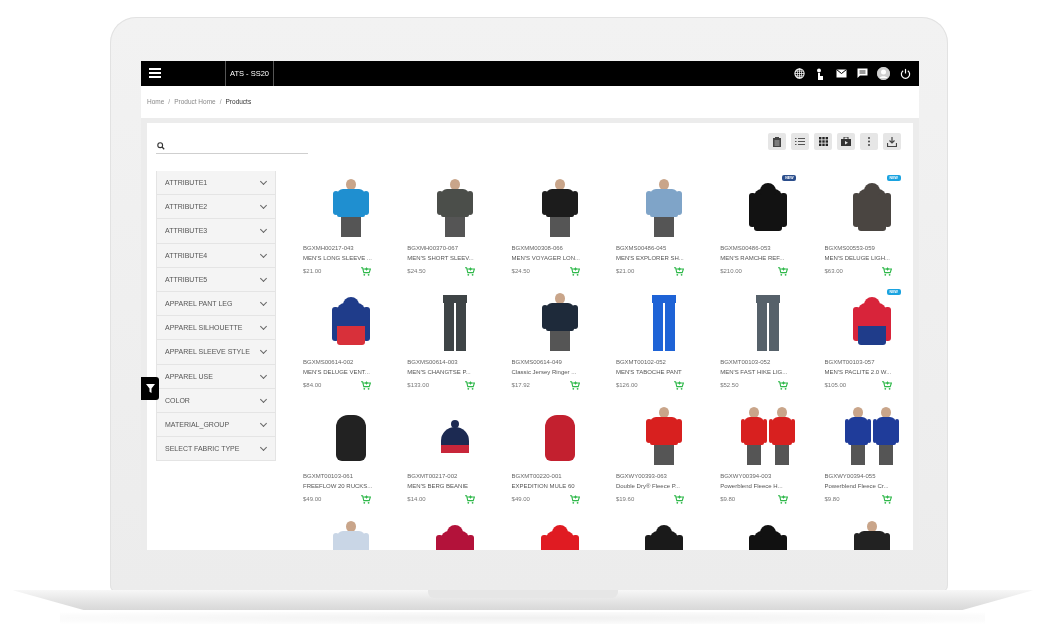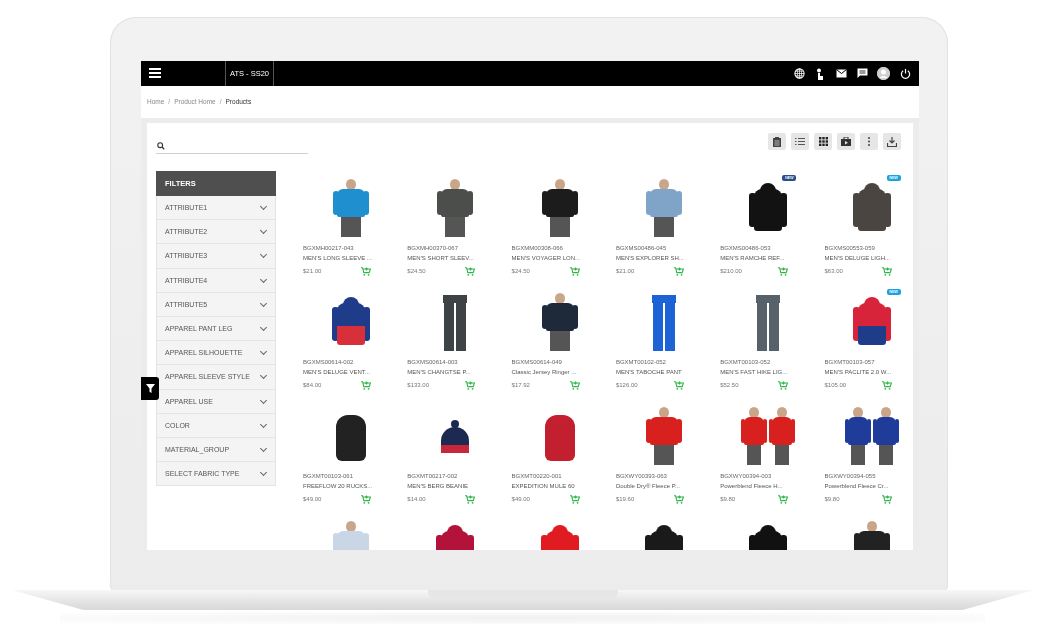--- a/index.html
+++ b/index.html
@@ -181,21 +181,20 @@
       </div>
       <div class="tb">
         <svg width="10" height="10" viewBox="0 0 10 10">
             <path d="M5 0v6M2.5 3.5L5 6l2.5-2.5" stroke="#444" stroke-width="1.2" fill="none"></path>
             <path d="M0.5 6v3.5h9V6" stroke="#444" stroke-width="1.2" fill="none"></path>
           </svg>
       </div>
     </div>
 
     <div class="filters">
-      <div class="filters-head">FILTERS</div>
       <div id="filter-list">
           <div class="f-item"><span>ATTRIBUTE1</span><span class="chev"></span></div>
           <div class="f-item"><span>ATTRIBUTE2</span><span class="chev"></span></div>
           <div class="f-item"><span>ATTRIBUTE3</span><span class="chev"></span></div>
           <div class="f-item"><span>ATTRIBUTE4</span><span class="chev"></span></div>
           <div class="f-item"><span>ATTRIBUTE5</span><span class="chev"></span></div>
           <div class="f-item"><span>APPAREL PANT LEG</span><span class="chev"></span></div>
           <div class="f-item"><span>APPAREL SILHOUETTE</span><span class="chev"></span></div>
           <div class="f-item"><span>APPAREL SLEEVE STYLE</span><span class="chev"></span></div>
           <div class="f-item"><span>APPAREL USE</span><span class="chev"></span></div>

